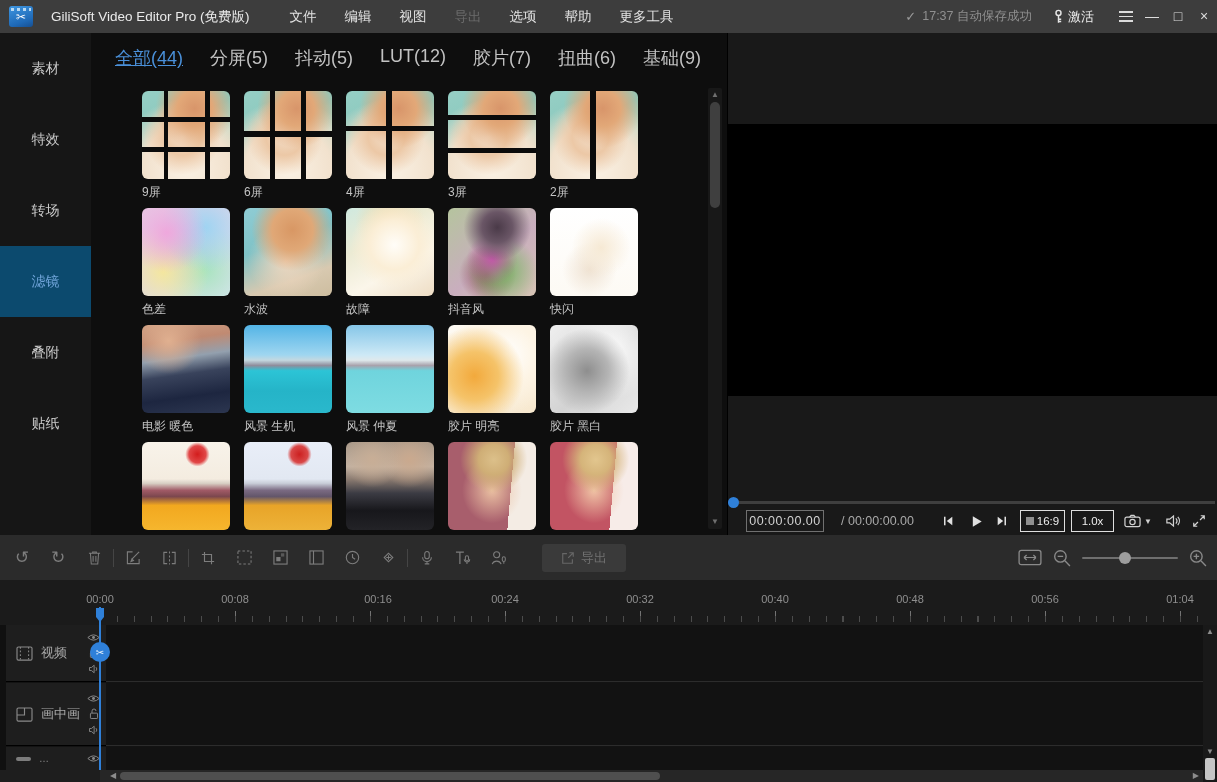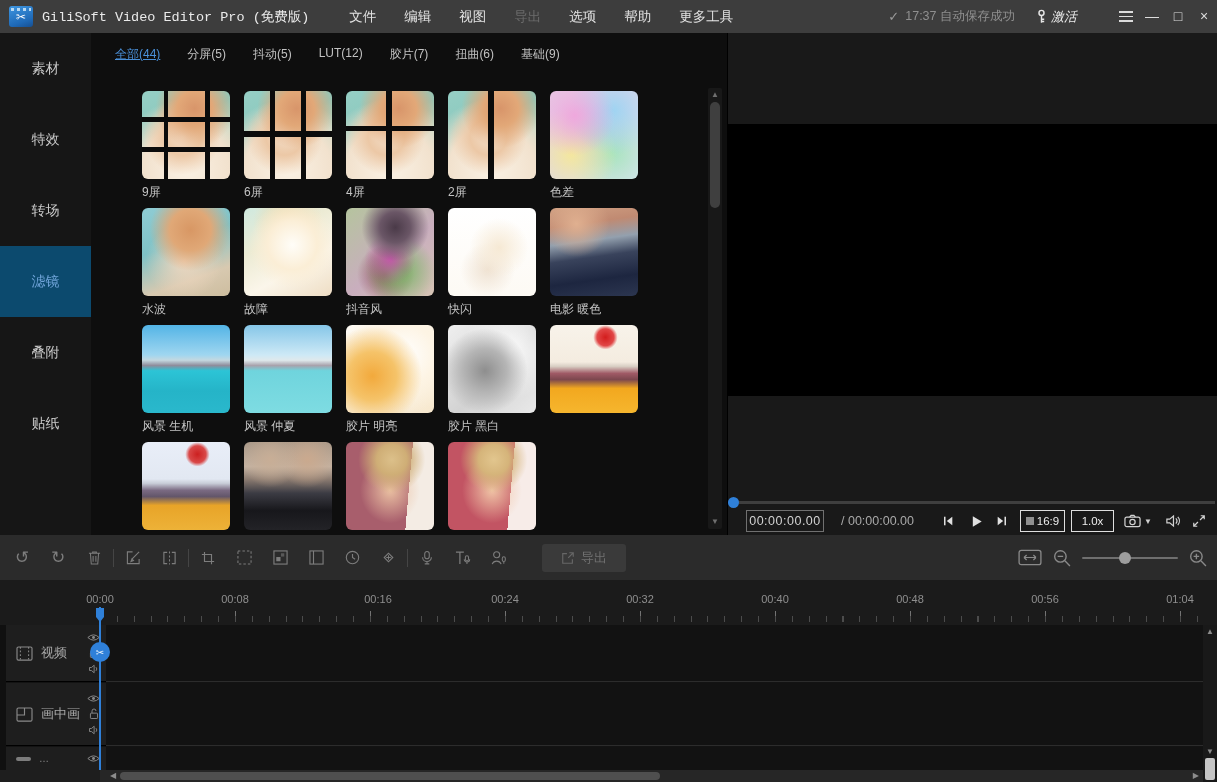--- a/index.html
+++ b/index.html
@@ -3,41 +3,41 @@
 <meta charset="utf-8">
 <style>
   html,body{margin:0;padding:0;background:#000;}
   *{box-sizing:border-box;}
   .app{position:relative;width:1217px;height:782px;background:#101010;font-family:"Liberation Sans",sans-serif;overflow:hidden;-webkit-font-smoothing:antialiased;}
 
   
   .titlebar{position:absolute;top:0;left:0;right:0;height:33px;background:#3d3d3d;display:flex;align-items:center;color:#e4e4e4;}
   .logo{width:24px;height:21px;margin-left:9px;border-radius:3px;background:linear-gradient(160deg,#3f96e0 0%,#1f6ab8 70%,#164f92 100%);display:flex;align-items:center;justify-content:center;color:#fff;font-size:12px;position:relative;}
   .logo::before{content:"";position:absolute;top:2px;left:2px;right:2px;height:3px;background:repeating-linear-gradient(to right,#d8ecfa 0 3px,transparent 3px 6px);opacity:.8;}
-  .app-title{margin-left:9px;font-size:13.5px;color:#eaeaea;font-family:Liberation Mono, monospace;}
+  .app-title{margin-left:18px;font-size:13.5px;color:#eaeaea;}
   .menus{display:flex;margin-left:26px;}
   .menu-item{padding:0 14px;font-size:13.5px;color:#e2e2e2;line-height:33px;cursor:default;}
   .menu-item.disabled{color:#6b6b6b;}
   .tb-right{margin-left:auto;display:flex;align-items:center;gap:0;}
   .autosave{display:flex;align-items:center;gap:6px;color:#8f8f8f;font-size:12.5px;margin-right:22px;}
   .check{color:#9a9a9a;font-size:13px;}
-  .activate{display:flex;align-items:center;gap:5px;color:#ececec;font-size:13px;margin-right:36px;font-style:italic;}
+  .activate{display:flex;align-items:center;gap:5px;color:#ececec;font-size:13px;margin-right:19px;}
   .keyicon{color:#e6e6e6;display:flex;}
   .winbtn{width:26px;text-align:center;font-size:14px;color:#dcdcdc;line-height:33px;}
   .hamb{display:flex;flex-direction:column;gap:3px;justify-content:center;width:26px;align-items:center;}
   .hamb i{display:block;width:14px;height:1.6px;background:#dcdcdc;}
 
   
   .main{position:absolute;top:33px;left:0;right:0;height:502px;display:flex;}
   .sidebar{width:91px;background:#161616;flex:0 0 91px;}
   .side-item{height:71px;display:flex;align-items:center;justify-content:center;font-size:14px;color:#c9c9c9;cursor:default;}
   .side-item.active{background:#0c4a6e;color:#6fa3d8;}
 
   .filter-panel{width:637px;flex:0 0 637px;background:#0e0e0e;position:relative;overflow:hidden;border-right:1px solid #000;}
-  .tabs{position:absolute;top:13px;left:24px;display:flex;gap:27px;font-size:12px;color:#c2c2c2;}
+  .tabs{position:absolute;top:13px;left:24px;display:flex;gap:27px;font-size:18px;color:#c2c2c2;}
   .tab{cursor:default;}
   .tab.active{color:#4a90d9;text-decoration:underline;}
   .fgrid{position:absolute;top:58px;left:19px;width:600px;display:grid;grid-template-columns:repeat(5,88px);column-gap:14px;row-gap:9px;}
   .fitem{width:88px;padding-left:32px;}
   .thumb{width:88px;height:88px;border-radius:6px;position:relative;overflow:hidden;background:#333;}
   .thumb::before,.thumb::after{content:"";position:absolute;inset:0;}
   .flabel{margin-top:5px;font-size:12px;color:#c4c4c4;height:15px;white-space:nowrap;}
 
   
   .g9::before{background:linear-gradient(to right,transparent 0 25%,#0b0b0b 25% 30%,transparent 30% 72%,#0b0b0b 72% 77%,transparent 77%);}
@@ -209,20 +209,24 @@
           </div>
           <div class="fitem">
             <div class="thumb art-cat g6"></div>
             <div class="flabel">6屏</div>
           </div>
           <div class="fitem">
             <div class="thumb art-cat g4"></div>
             <div class="flabel">4屏</div>
           </div>
           <div class="fitem">
+            <div class="thumb art-cat g3"></div>
+            <div class="flabel">3屏</div>
+          </div>
+          <div class="fitem">
             <div class="thumb art-cat g2"></div>
             <div class="flabel">2屏</div>
           </div>
           <div class="fitem">
             <div class="thumb art-chromatic"></div>
             <div class="flabel">色差</div>
           </div>
           <div class="fitem">
             <div class="thumb art-wave"></div>
             <div class="flabel">水波</div>

